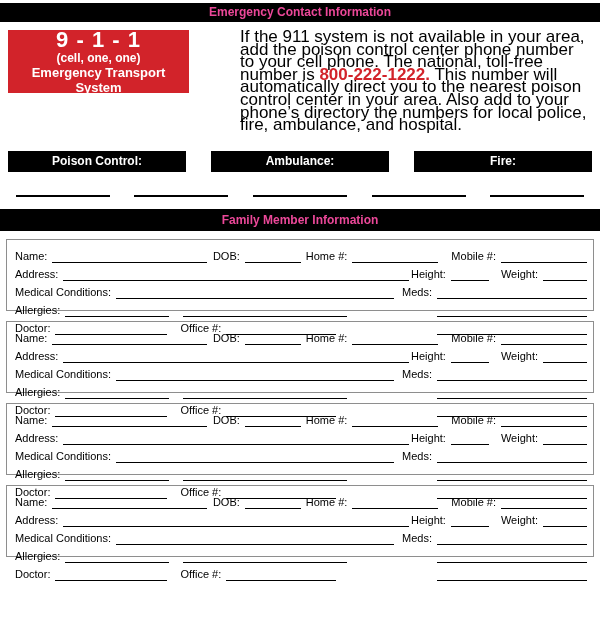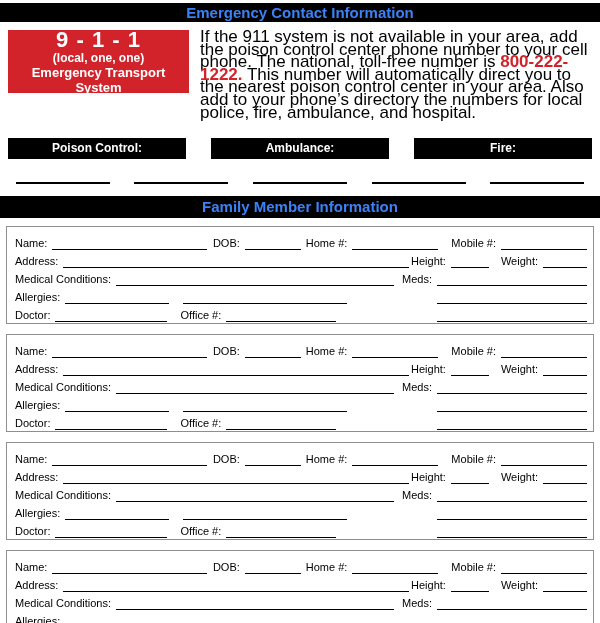--- a/index.html
+++ b/index.html
@@ -5,31 +5,31 @@
   * { margin: 0; padding: 0; box-sizing: border-box; }
   html, body {
     width: 600px; height: 623px;
     background: #ffffff;
     font-family: "Liberation Sans", sans-serif;
     color: #000;
     overflow: hidden;
   }
   .section-bar {
     background: #000;
-    color: #3b82f6;
+    color: #ec4899;
     font-weight: bold;
-    font-size: 15px;
+    font-size: 12px;
     text-align: center;
     height: 19px;
     line-height: 19px;
   }
   .top-bar { margin-top: 3px; }
   .family-bar { height: 22px; line-height: 22px; margin-top: 12px; }
 
-  .top-section { display: flex; margin: 8px 8px 0 8px; }
+  .top-section { display: flex; margin: 8px 8px 0 8px; gap: 40px; }
   .red-box {
     width: 181px; height: 63px;
     background: #d2232a;
     color: #fff;
     font-weight: bold;
     text-align: center;
     display: flex; flex-direction: column; justify-content: center;
     flex-shrink: 0;
   }
   .red-number { font-size: 22px; line-height: 24px; letter-spacing: 1px; }
@@ -53,21 +53,21 @@
     height: 21px; line-height: 21px;
     text-align: center;
   }
   .contact-lines-row { display: flex; gap: 9px; margin: 0 8px; height: 25px; }
   .contact-line-cell { flex: 1; display: flex; justify-content: center; align-items: flex-end; }
   .contact-line { width: 94px; border-bottom: 2px solid #000; height: 3px; }
 
   .family-blocks { margin: 8px 6px 0 6px; }
   .member-block {
     border: 1px solid #8e8e8e;
-    height: 98px;
+    height: 72px;
     margin-bottom: 10px;
     padding: 5px 6px 0 8px;
   }
   .frow { display: flex; align-items: flex-end; height: 18px; font-size: 11px; }
   .lbl { white-space: nowrap; padding-right: 5px; line-height: 14px; }
   .ln { border-bottom: 1px solid #000; height: 13px; flex-shrink: 0; }
   .ln.grow { flex: 1 1 auto; }
   .sp { flex: 1 1 auto; }
   .w38 { width: 38px; } .w44 { width: 44px; } .w56 { width: 56px; }
   .w86 { width: 86px; } .w104 { width: 104px; } .w110 { width: 110px; }
@@ -79,21 +79,21 @@
 </head>
 <body>
 
 <div class="section-bar top-bar">
   <span>Emergency Contact Information</span>
 </div>
 
 <div class="top-section">
   <div class="red-box" style="background-color: rgb(210, 35, 42);">
     <div class="red-number">9 - 1 - 1</div>
-    <div class="red-words">(local, one, one)</div>
+    <div class="red-words">(cell, one, one)</div>
     <div class="red-system">Emergency Transport System</div>
   </div>
   <div class="instructions">
     <span>If the 911 system is not available in your area, add the poison control center phone number to your cell phone. The national, toll-free number is </span><span class="phone-number" style="color: rgb(210, 35, 42);">800-222-1222.</span><span> This number will automatically direct you to the nearest poison control center in your area. Also add to your phone’s directory the numbers for local police, fire, ambulance, and hospital.</span>
   </div>
 </div>
 
 <div class="contacts-row">
   <div class="contact-box">Poison Control:</div>
   <div class="contact-box">Ambulance:</div>

